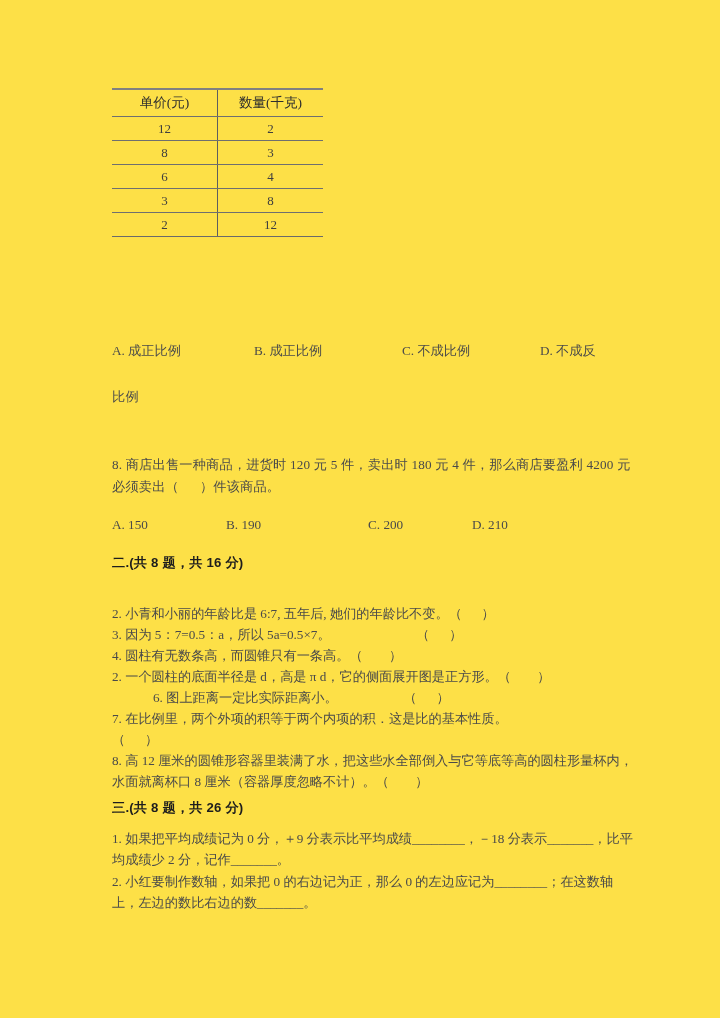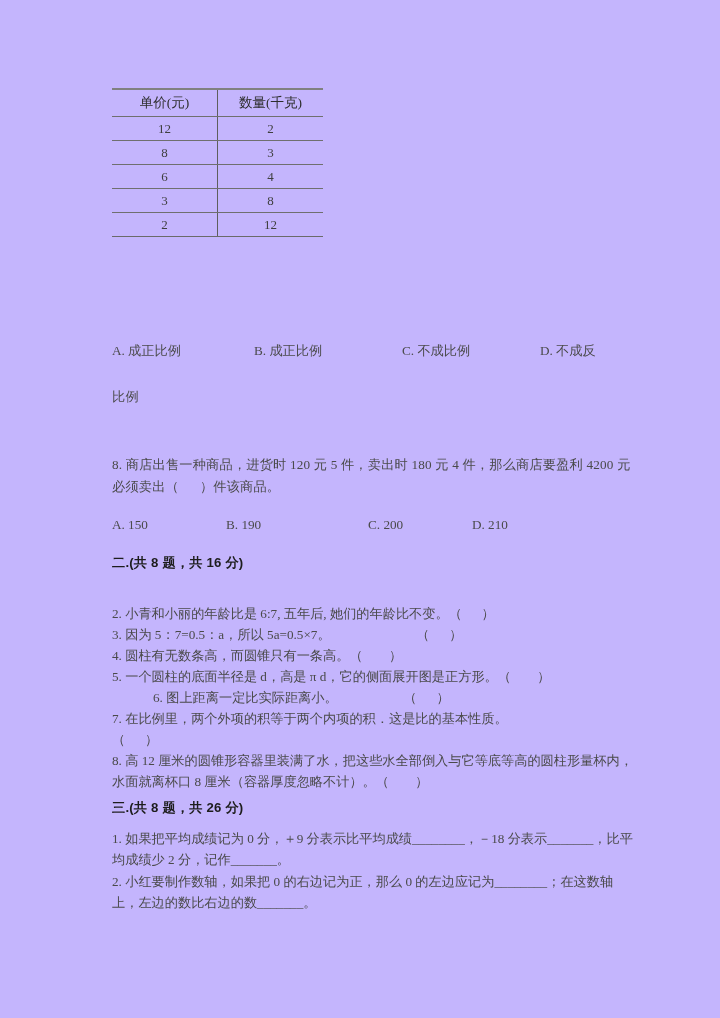--- a/index.html
+++ b/index.html
@@ -13,21 +13,21 @@
     position: relative;
     font-family: "Liberation Serif", "DejaVu Serif", serif;
     color: #3a3a3a;
     overflow: hidden;
   }
   .page {
     position: absolute;
     left: 0; top: 0;
     width: 720px;
     height: 1018px;
-    background: #c4b5fd;
+    background: #fde047;
   }
 
   
   .table-wrap {
     position: absolute;
     left: 112px;
     top: 88px;
     width: 210px;
   }
   table.pq {
@@ -173,21 +173,21 @@
     <span class="opt" style="left:114px;">B. 190</span>
     <span class="opt" style="left:256px;">C. 200</span>
     <span class="opt" style="left:360px;">D. 210</span>
   </div>
 
   <div class="section-head" style="top:553px;">二.(共 8 题，共 16 分)</div>
 
   <div class="item" style="top:603px;">2. 小青和小丽的年龄比是 6:7, 五年后, 她们的年龄比不变。（      ）</div>
   <div class="item" style="top:624px;">3. 因为 5：7=0.5：a，所以 5a=0.5×7。                          （      ）</div>
   <div class="item" style="top:645px;">4. 圆柱有无数条高，而圆锥只有一条高。（        ）</div>
-  <div class="item" style="top:666px;">5. 一个圆柱的底面半径是 d，高是 π d，它的侧面展开图是正方形。（        ）</div>
+  <div class="item" style="top:666px;">2. 一个圆柱的底面半径是 d，高是 π d，它的侧面展开图是正方形。（        ）</div>
   <div class="item" style="top:687px;margin-left:41px;">6. 图上距离一定比实际距离小。                    （      ）</div>
   <div class="item" style="top:708px;">7. 在比例里，两个外项的积等于两个内项的积．这是比的基本性质。
 （      ）</div>
   <div class="item" style="top:750px;">8. 高 12 厘米的圆锥形容器里装满了水，把这些水全部倒入与它等底等高的圆柱形量杯内，水面就离杯口 8 厘米（容器厚度忽略不计）。（        ）</div>
 
   <div class="section-head" style="top:798px;">三.(共 8 题，共 26 分)</div>
 
   <div class="item" style="top:828px;">1. 如果把平均成绩记为 0 分，＋9 分表示比平均成绩________，－18 分表示_______，比平均成绩少 2 分，记作_______。</div>
   <div class="item" style="top:871px;">2. 小红要制作数轴，如果把 0 的右边记为正，那么 0 的左边应记为________；在这数轴上，左边的数比右边的数_______。</div>
 

